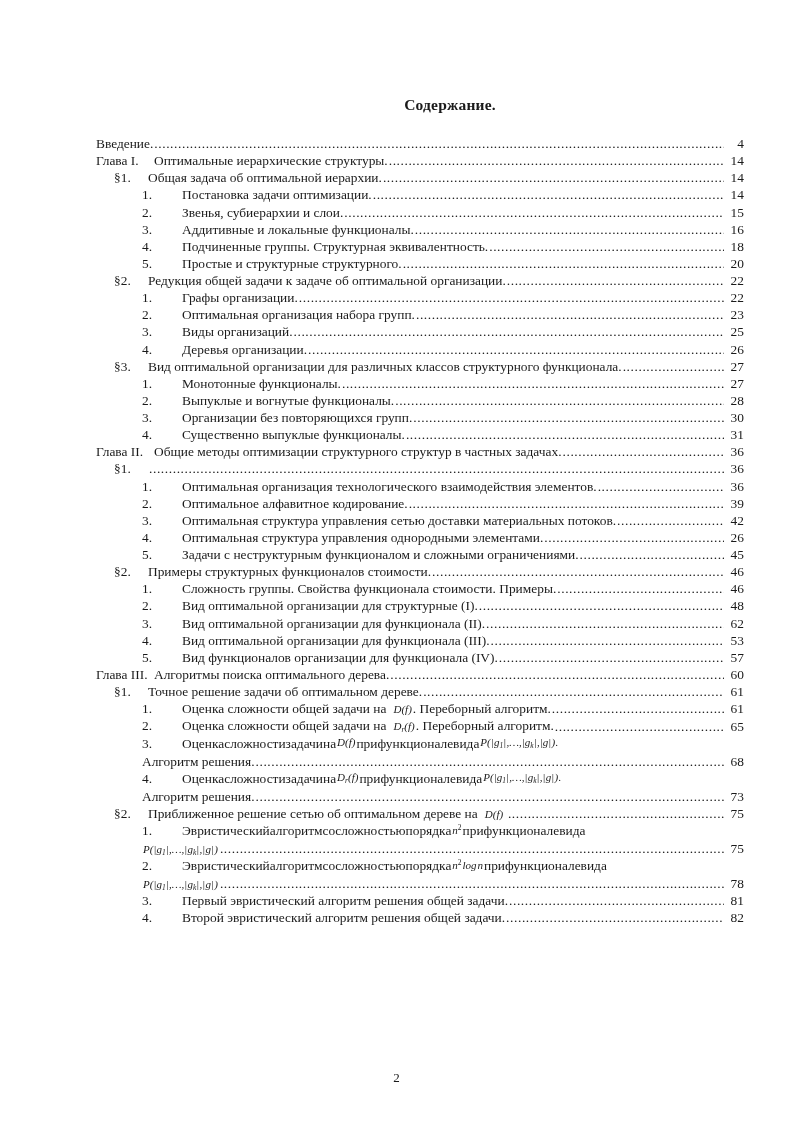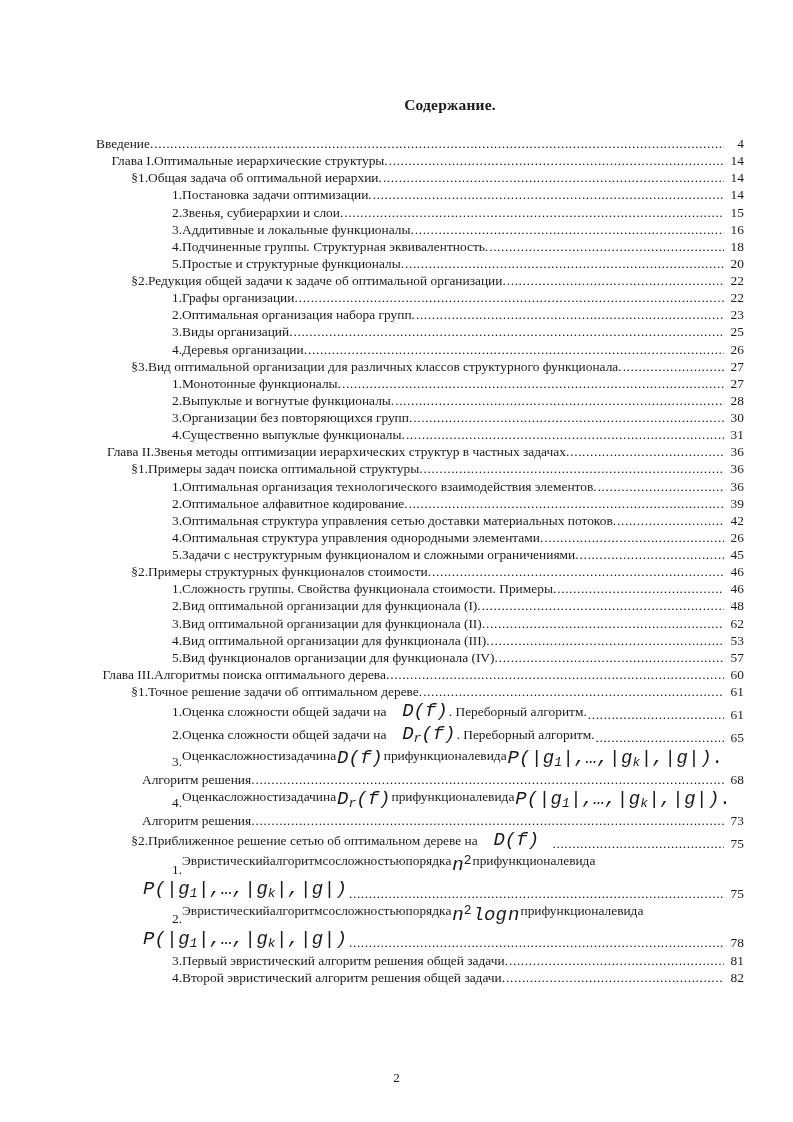--- a/index.html
+++ b/index.html
@@ -43,21 +43,21 @@
     margin-bottom: 3.2px;
     white-space: nowrap;
   }
   .toc-label {
     flex: 0 0 auto;
     display: flex;
     align-items: baseline;
   }
   .toc-num {
     flex: 0 0 auto;
-    text-align: right;
+    text-align: left;
   }
   .toc-text {
     flex: 0 0 auto;
   }
   .toc-dots {
     flex: 1 1 auto;
     overflow: hidden;
     min-width: 6px;
     margin: 0 1px 0 1px;
     position: relative;
@@ -111,23 +111,23 @@
   }
 
   .spread-words {
     display: flex;
     flex: 1 1 auto;
   }
   .spread-words > span { flex: 0 0 auto; }
 
   
   .math {
-    font-family: Liberation Mono, monospace;
+    font-family: Liberation Serif, serif;
     font-style: italic;
-    font-size: 19px;
+    font-size: 11px;
     padding: 0 1px;
   }
   .math .up { font-style: normal; }
   .math sub {
     font-size: 0.68em;
     vertical-align: -0.22em;
     font-style: italic;
   }
   .math sup {
     font-size: 0.68em;
@@ -208,21 +208,21 @@
           <div class="toc-label">
             <span class="toc-num">4.</span>
             <span class="toc-text">Подчиненные группы. Структурная эквивалентность.</span>
           </div>
           <div class="toc-dots"></div>
           <div class="toc-page">18</div>
         </div>
         <div class="toc-row lvl-item">
           <div class="toc-label">
             <span class="toc-num">5.</span>
-            <span class="toc-text">Простые и структурные функционалы.</span>
+            <span class="toc-text">Простые и структурные структурного.</span>
           </div>
           <div class="toc-dots"></div>
           <div class="toc-page">20</div>
         </div>
         <div class="toc-row lvl-section">
           <div class="toc-label">
             <span class="toc-num">§2.</span>
             <span class="toc-text">Редукция общей задачи к задаче об оптимальной организации.</span>
           </div>
           <div class="toc-dots"></div>
@@ -296,29 +296,28 @@
           <div class="toc-label">
             <span class="toc-num">4.</span>
             <span class="toc-text">Существенно выпуклые функционалы.</span>
           </div>
           <div class="toc-dots"></div>
           <div class="toc-page">31</div>
         </div>
         <div class="toc-row lvl-chapter">
           <div class="toc-label">
             <span class="toc-num">Глава II.</span>
-            <span class="toc-text">Звенья методы оптимизации иерархических структур в частных задачах.</span>
+            <span class="toc-text">Общие методы оптимизации структурного структур в частных задачах.</span>
           </div>
           <div class="toc-dots"></div>
           <div class="toc-page">36</div>
         </div>
         <div class="toc-row lvl-section">
           <div class="toc-label">
             <span class="toc-num">§1.</span>
-            <span class="toc-text">Примеры задач поиска оптимальной структуры.</span>
           </div>
           <div class="toc-dots"></div>
           <div class="toc-page">36</div>
         </div>
         <div class="toc-row lvl-item">
           <div class="toc-label">
             <span class="toc-num">1.</span>
             <span class="toc-text">Оптимальная организация технологического взаимодействия элементов.</span>
           </div>
           <div class="toc-dots"></div>
@@ -368,21 +367,21 @@
           <div class="toc-label">
             <span class="toc-num">1.</span>
             <span class="toc-text">Сложность группы. Свойства функционала стоимости. Примеры.</span>
           </div>
           <div class="toc-dots"></div>
           <div class="toc-page">46</div>
         </div>
         <div class="toc-row lvl-item">
           <div class="toc-label">
             <span class="toc-num">2.</span>
-            <span class="toc-text">Вид оптимальной организации для функционала (I).</span>
+            <span class="toc-text">Вид оптимальной организации для структурные (I).</span>
           </div>
           <div class="toc-dots"></div>
           <div class="toc-page">48</div>
         </div>
         <div class="toc-row lvl-item">
           <div class="toc-label">
             <span class="toc-num">3.</span>
             <span class="toc-text">Вид оптимальной организации для функционала (II).</span>
           </div>
           <div class="toc-dots"></div>

